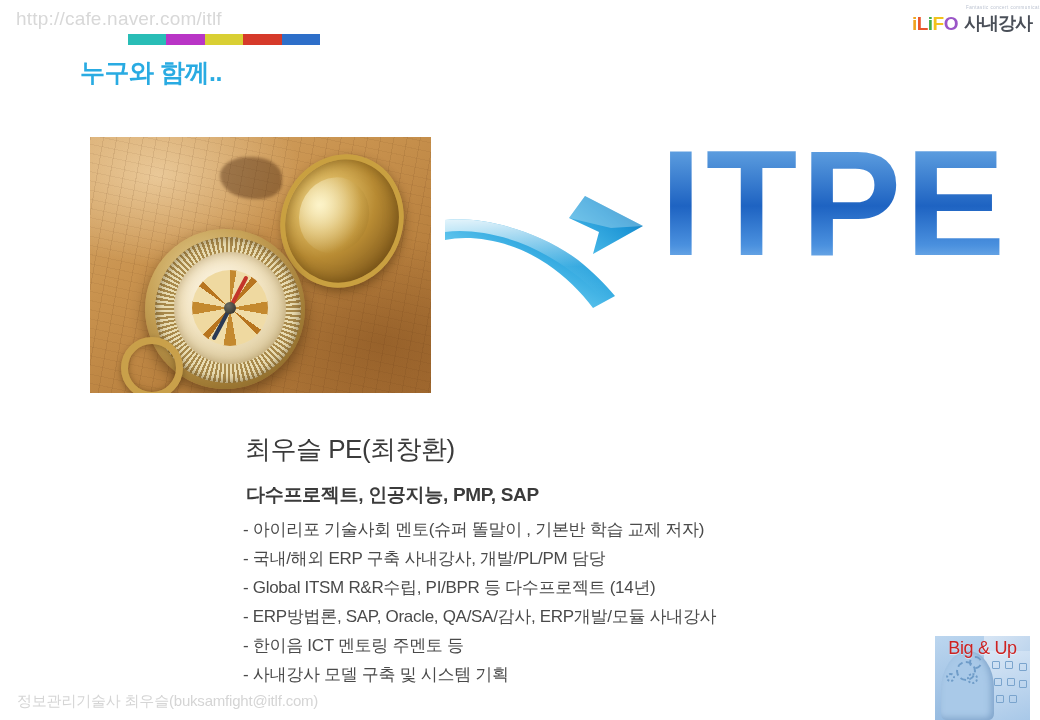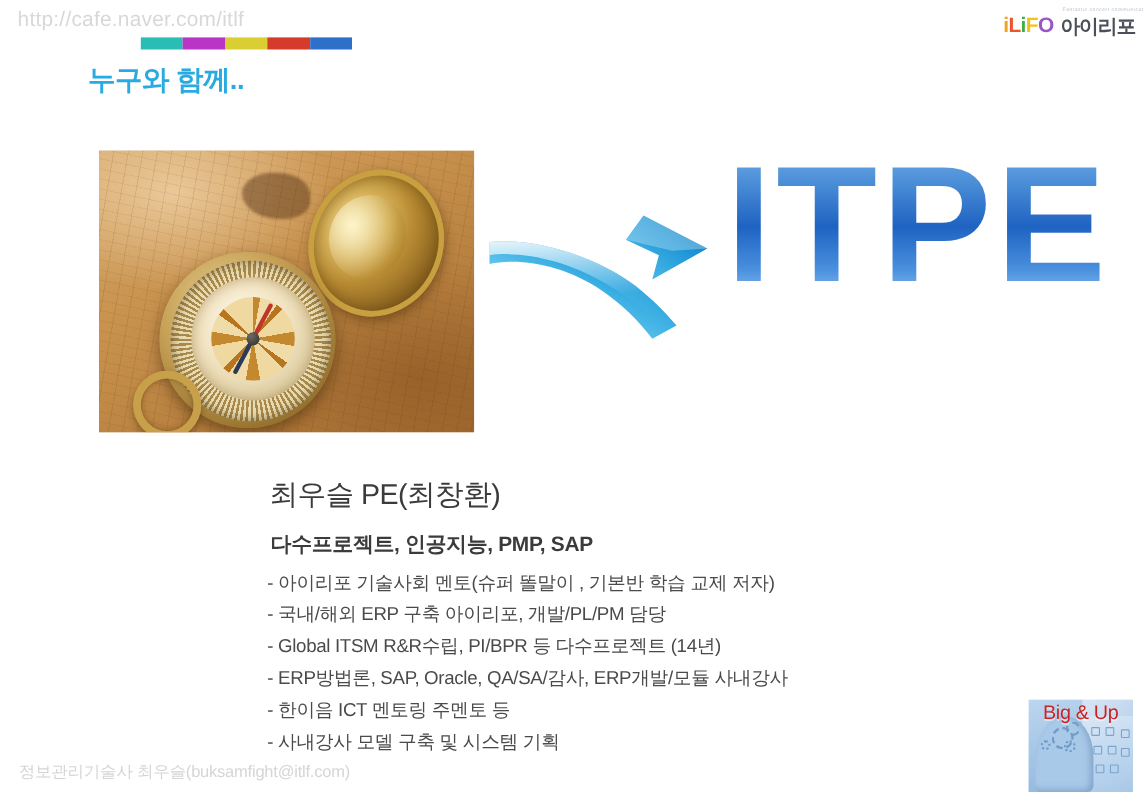--- a/index.html
+++ b/index.html
@@ -34,21 +34,21 @@
     position:absolute; left:80px; top:56px;
     font-size:25px; font-weight:bold;
     color:#29abe2;
     letter-spacing:-0.5px;
     white-space:nowrap;
   }
 
   
   .brand {
     position:absolute; right:8px; top:14px;
-    display:flex; align-items:center; gap:6px;
+    display:flex; gap:6px;
   }
   .brand-mark {
     font-size:19px; font-weight:bold; letter-spacing:-0.5px;
     line-height:1;
     white-space:nowrap;
   }
   .brand-mark i { font-style:normal; }
   .brand-ko-wrap { position:relative; }
   .brand-tag {
     position:absolute; left:2px; top:-9px;
@@ -258,21 +258,21 @@
     <span style="background: rgb(214, 58, 42);"></span>
     <span style="background: rgb(46, 111, 201);"></span>
   </div>
 
   <div class="slide-title" style="color: rgb(41, 171, 226);">누구와 함께..</div>
 
   <div class="brand">
     <div class="brand-mark"><i style="color: rgb(240, 163, 30);">i</i><i style="color: rgb(232, 86, 42);">L</i><i style="color: rgb(63, 174, 73);">i</i><i style="color: rgb(242, 194, 27);">F</i><i style="color: rgb(154, 85, 199);">O</i></div>
     <div class="brand-ko-wrap">
       <div class="brand-tag">Fantastic concert communication</div>
-      <div class="brand-ko" style="color: rgb(74, 79, 88);">아이리포</div>
+      <div class="brand-ko" style="color: rgb(74, 79, 88);">사내강사</div>
     </div>
   </div>
 
   <div class="photo">
     <div class="paper"></div>
     <div class="scrawl"></div>
     <div class="blot"></div>
     <div class="lid"></div>
     <div class="body"></div>
     <div class="bezel"></div>
@@ -310,21 +310,21 @@
     <path d="M142,8 L200,38 L150,66 L156,44 L126,30 Z" fill="url(#headGrad)"></path>
     <path d="M142,8 L200,38 L168,40 L126,30 Z" fill="#ffffff" opacity=".28"></path>
   </svg>
 
   <div class="itpe">ITPE</div>
 
   <div class="name">최우슬 PE(최창환)</div>
   <div class="certs">다수프로젝트, 인공지능, PMP, SAP</div>
   <ul class="bullets">
     <li>- 아이리포 기술사회 멘토(슈퍼 똘말이 , 기본반 학습 교제 저자)</li>
-    <li>- 국내/해외 ERP 구축 아이리포, 개발/PL/PM 담당</li>
+    <li>- 국내/해외 ERP 구축 사내강사, 개발/PL/PM 담당</li>
     <li>- Global ITSM R&amp;R수립, PI/BPR 등 다수프로젝트 (14년)</li>
     <li>- ERP방법론, SAP, Oracle,  QA/SA/감사,  ERP개발/모듈 사내강사</li>
     <li>- 한이음 ICT 멘토링 주멘토 등</li>
     <li>- 사내강사 모델 구축 및 시스템 기획</li>
   </ul>
 
   <div class="footer">정보관리기술사 최우슬(buksamfight@itlf.com)</div>
 
   <div class="bigup">
     <div class="panelA"></div>

